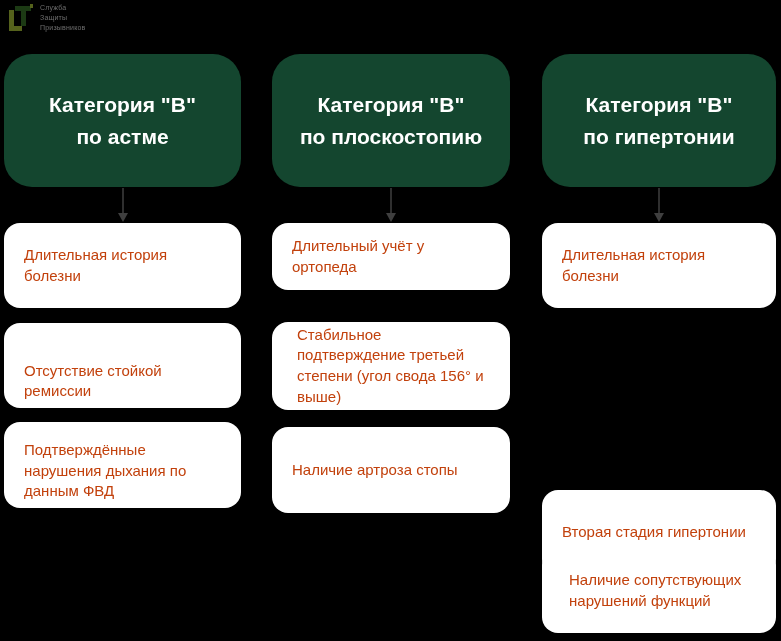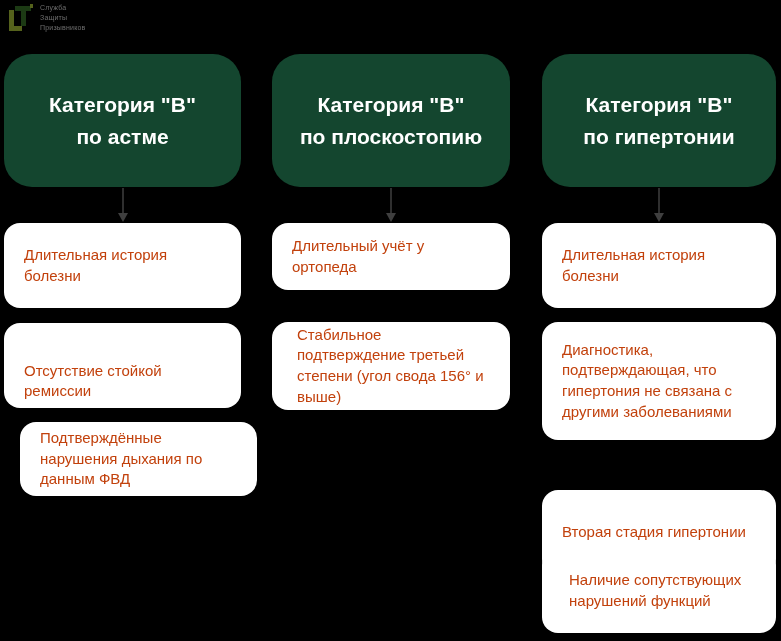--- a/index.html
+++ b/index.html
@@ -72,21 +72,21 @@
     display: flex;
     align-items: center;
     color: #c2410c;
     font-size: 15px;
     line-height: 1.38;
     padding: 6px 18px 6px 20px;
     box-sizing: border-box;
   }
   .c1-1 { left: 4px;   width: 237px; top: 223px; height: 85px; }
   .c1-2 { left: 4px;   width: 237px; top: 323px; height: 85px; align-items: flex-end; }
-  .c1-3 { left: 20px;   width: 237px; top: 422px; height: 74px; }
+  .c1-3 { left: 4px;   width: 237px; top: 422px; height: 86px; align-items: flex-end; }
 
   .c2-1 { left: 272px; width: 238px; top: 223px; height: 67px; }
   .c2-2 { left: 272px; width: 238px; top: 322px; height: 88px; padding-left: 25px; }
   .c2-3 { left: 272px; width: 238px; top: 427px; height: 86px; }
 
   .c3-1 { left: 542px; width: 234px; top: 223px; height: 85px; }
   .c3-2 { left: 542px; width: 234px; top: 322px; height: 118px; }
   .c3-3 { left: 542px; width: 234px; top: 454px; height: 85px; margin-top: 36px; }
   .c3-4 { left: 542px; width: 234px; top: 549px; height: 84px; padding-left: 27px; }
 </style>
@@ -137,26 +137,26 @@
   <div class="card c1-3">
     <span>Подтверждённые нарушения дыхания по данным ФВД</span>
   </div>
 
   <div class="card c2-1">
     <span>Длительный учёт у ортопеда</span>
   </div>
   <div class="card c2-2">
     <span>Стабильное подтверждение третьей степени (угол свода 156° и выше)</span>
   </div>
+  <div class="card c2-3">
+    <span>Наличие артроза стопы</span>
+  </div>
 
   <div class="card c3-1">
     <span>Длительная история болезни</span>
-  </div>
-  <div class="card c3-2">
-    <span>Диагностика, подтверждающая, что гипертония не связана с другими заболеваниями</span>
   </div>
   <div class="card c3-3">
     <span>Вторая стадия гипертонии</span>
   </div>
   <div class="card c3-4">
     <span>Наличие сопутствующих нарушений функций</span>
   </div>
 
 </div>
 

